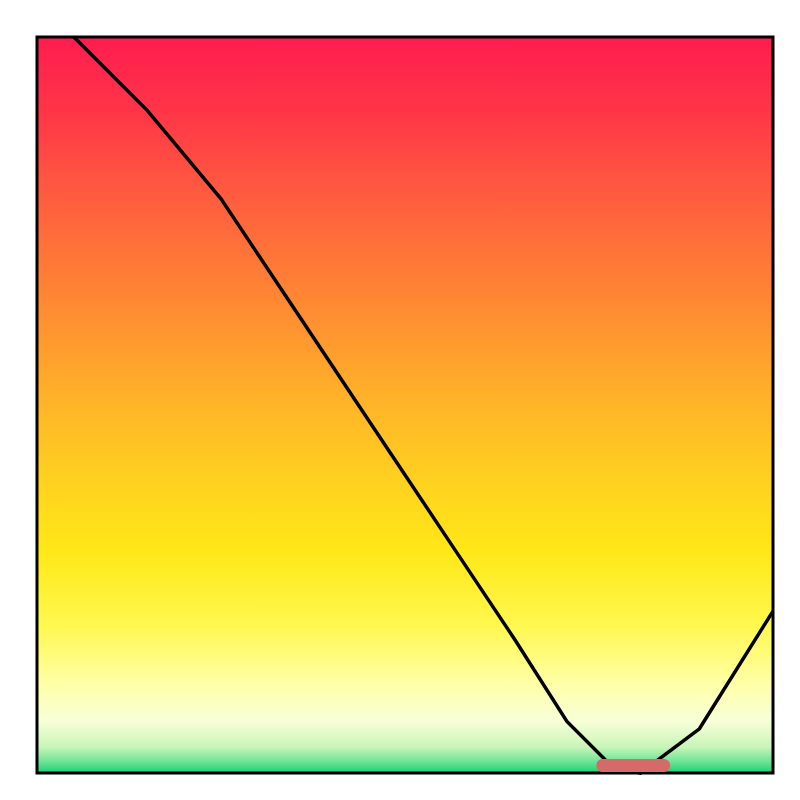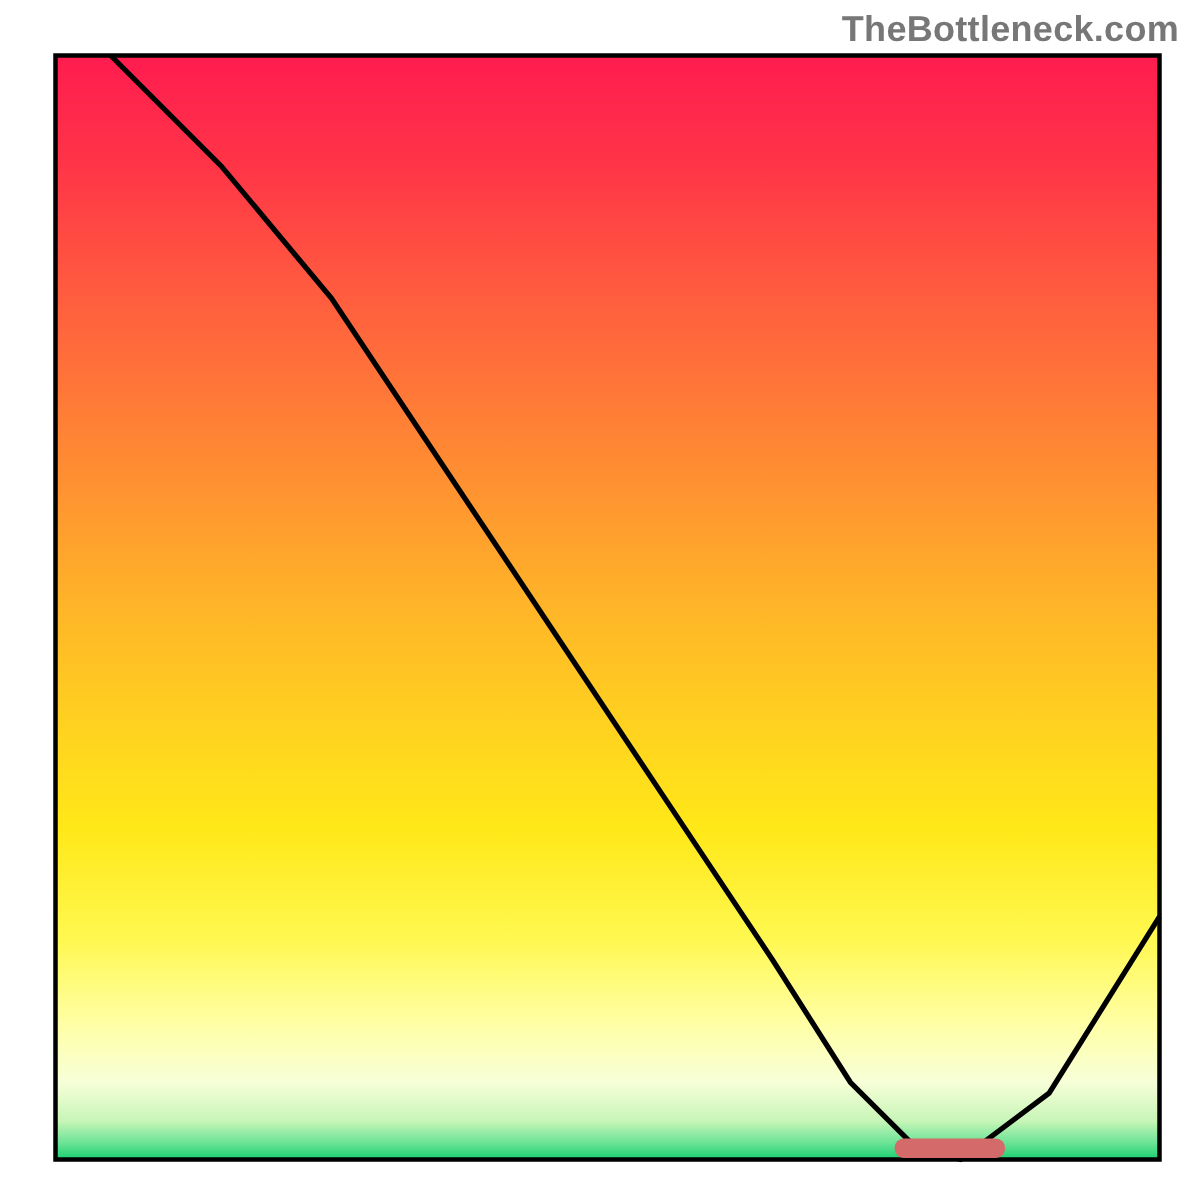--- a/index.html
+++ b/index.html
@@ -27,21 +27,20 @@
     z-index: 10;
   }
   svg {
     display: block;
   }
 </style>
 </head>
 <body>
 
 <div class="container">
-  <div class="watermark">TheBottleneck.com</div>
   <svg id="chart-svg" width="800" height="800" viewBox="0 0 800 800">
     <defs>
       <linearGradient id="bg-grad" x1="0" y1="0" x2="0" y2="1">
           <stop offset="0%" stop-color="#ff1c50"></stop>
           <stop offset="10%" stop-color="#ff3547"></stop>
           <stop offset="20%" stop-color="#ff5740"></stop>
           <stop offset="30%" stop-color="#ff7638"></stop>
           <stop offset="40%" stop-color="#ff9530"></stop>
           <stop offset="50%" stop-color="#ffb528"></stop>
           <stop offset="60%" stop-color="#ffd020"></stop>

